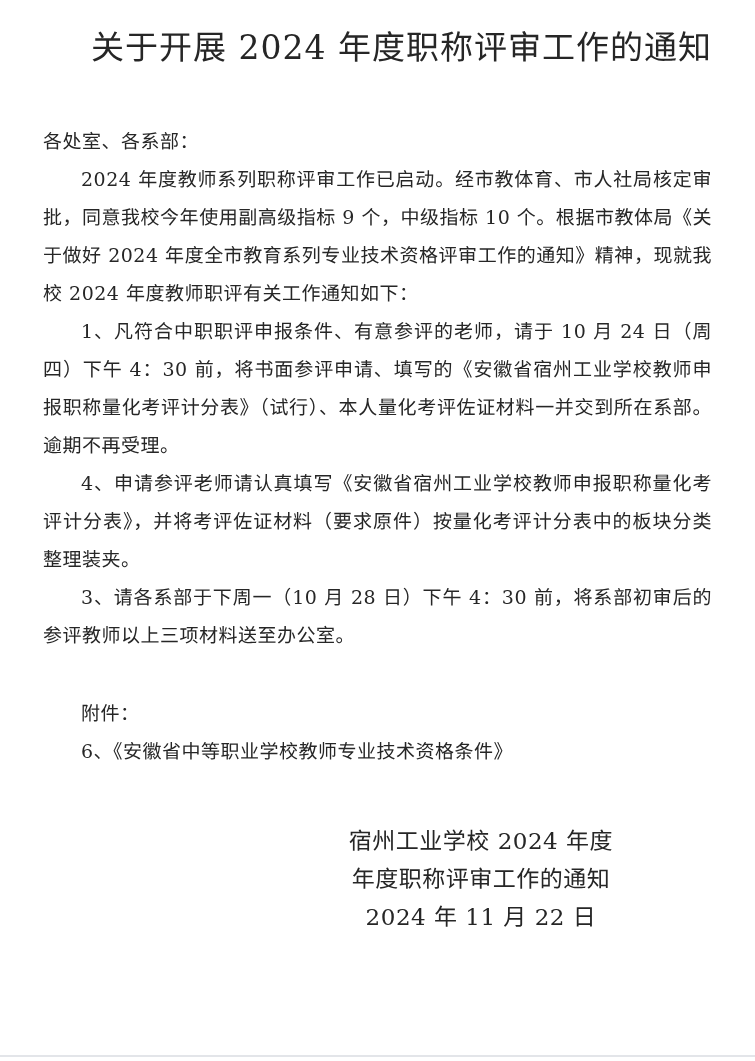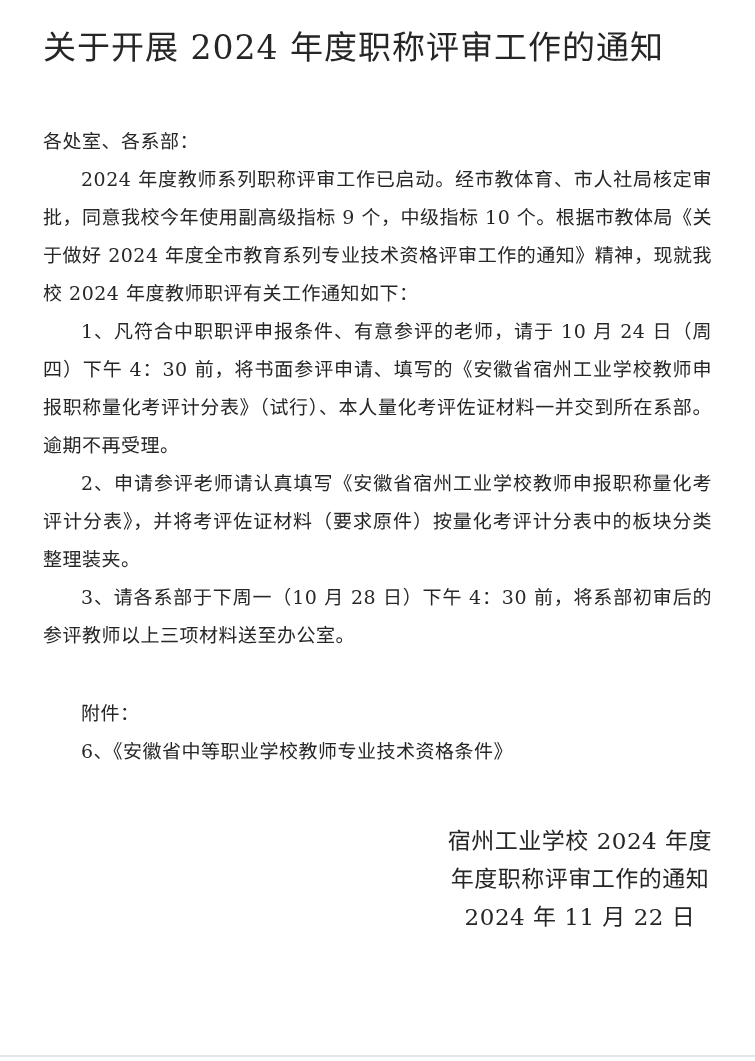--- a/index.html
+++ b/index.html
@@ -16,40 +16,41 @@
       color: #262626;
     }
     .page {
       padding: 26px 43px 0 43px;
     }
     .doc-title {
       margin: 0 0 52px 0;
       font-size: 33px;
       line-height: 44px;
       font-weight: normal;
-      text-align: left;
+      text-align: right;
       letter-spacing: 1px;
       white-space: nowrap;
     }
     .body-text p {
       margin: 0;
       font-size: 19px;
       line-height: 38px;
       text-align: justify;
       letter-spacing: 0.5px;
     }
     .indent {
       text-indent: 2em;
     }
     .attachments {
       margin-top: 40px;
     }
     .signature {
       margin-top: 52px;
       margin-left: auto;
+      margin-right: 99px;
       width: fit-content;
       text-align: center;
       font-size: 23px;
       line-height: 38px;
       letter-spacing: 0.5px;
     }
     .signature div {
       white-space: nowrap;
     }
     .bottom-rule {
@@ -69,21 +70,21 @@
   <h1 class="doc-title">关于开展 2024 年度职称评审工作的通知</h1>
 
   <div class="body-text">
 
     <p>各处室、各系部：</p>
 
     <p class="indent">2024 年度教师系列职称评审工作已启动。经市教体育、市人社局核定审批，同意我校今年使用副高级指标 9 个，中级指标 10 个。根据市教体局《关于做好 2024 年度全市教育系列专业技术资格评审工作的通知》精神，现就我校 2024 年度教师职评有关工作通知如下：</p>
 
     <p class="indent">1、凡符合中职职评申报条件、有意参评的老师，请于 10 月 24 日（周四）下午 4：30 前，将书面参评申请、填写的《安徽省宿州工业学校教师申报职称量化考评计分表》（试行）、本人量化考评佐证材料一并交到所在系部。逾期不再受理。</p>
 
-    <p class="indent">2、申请参评老师请认真填写《安徽省宿州工业学校教师申报职称量化考评计分表》，并将考评佐证材料（要求原件）按量化考评计分表中的板块分类整理装夹。</p>
+    <p class="indent">4、申请参评老师请认真填写《安徽省宿州工业学校教师申报职称量化考评计分表》，并将考评佐证材料（要求原件）按量化考评计分表中的板块分类整理装夹。</p>
 
     <p class="indent">3、请各系部于下周一（10 月 28 日）下午 4：30 前，将系部初审后的参评教师以上三项材料送至办公室。</p>
 
     <div class="attachments">
       <p class="indent">附件：</p>
       <p class="indent">6、《安徽省中等职业学校教师专业技术资格条件》</p>
     </div>
 
     <div class="signature">
       <div>宿州工业学校 2024 年度</div>

